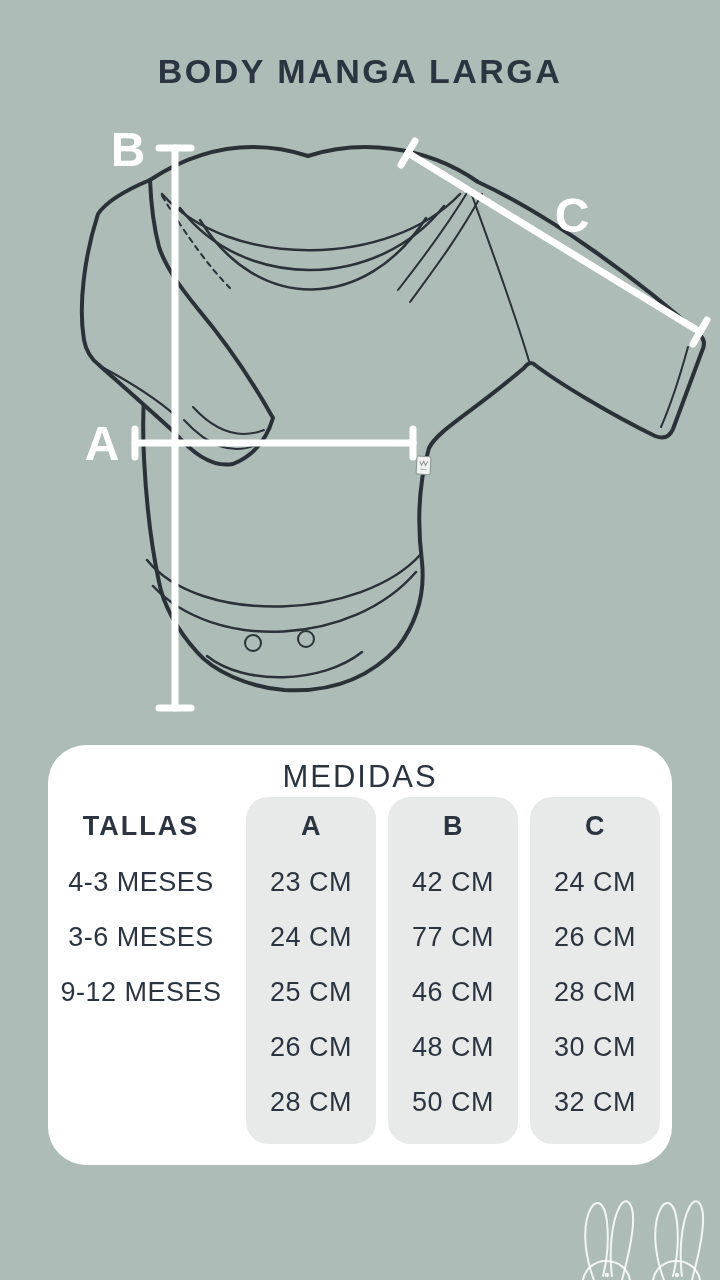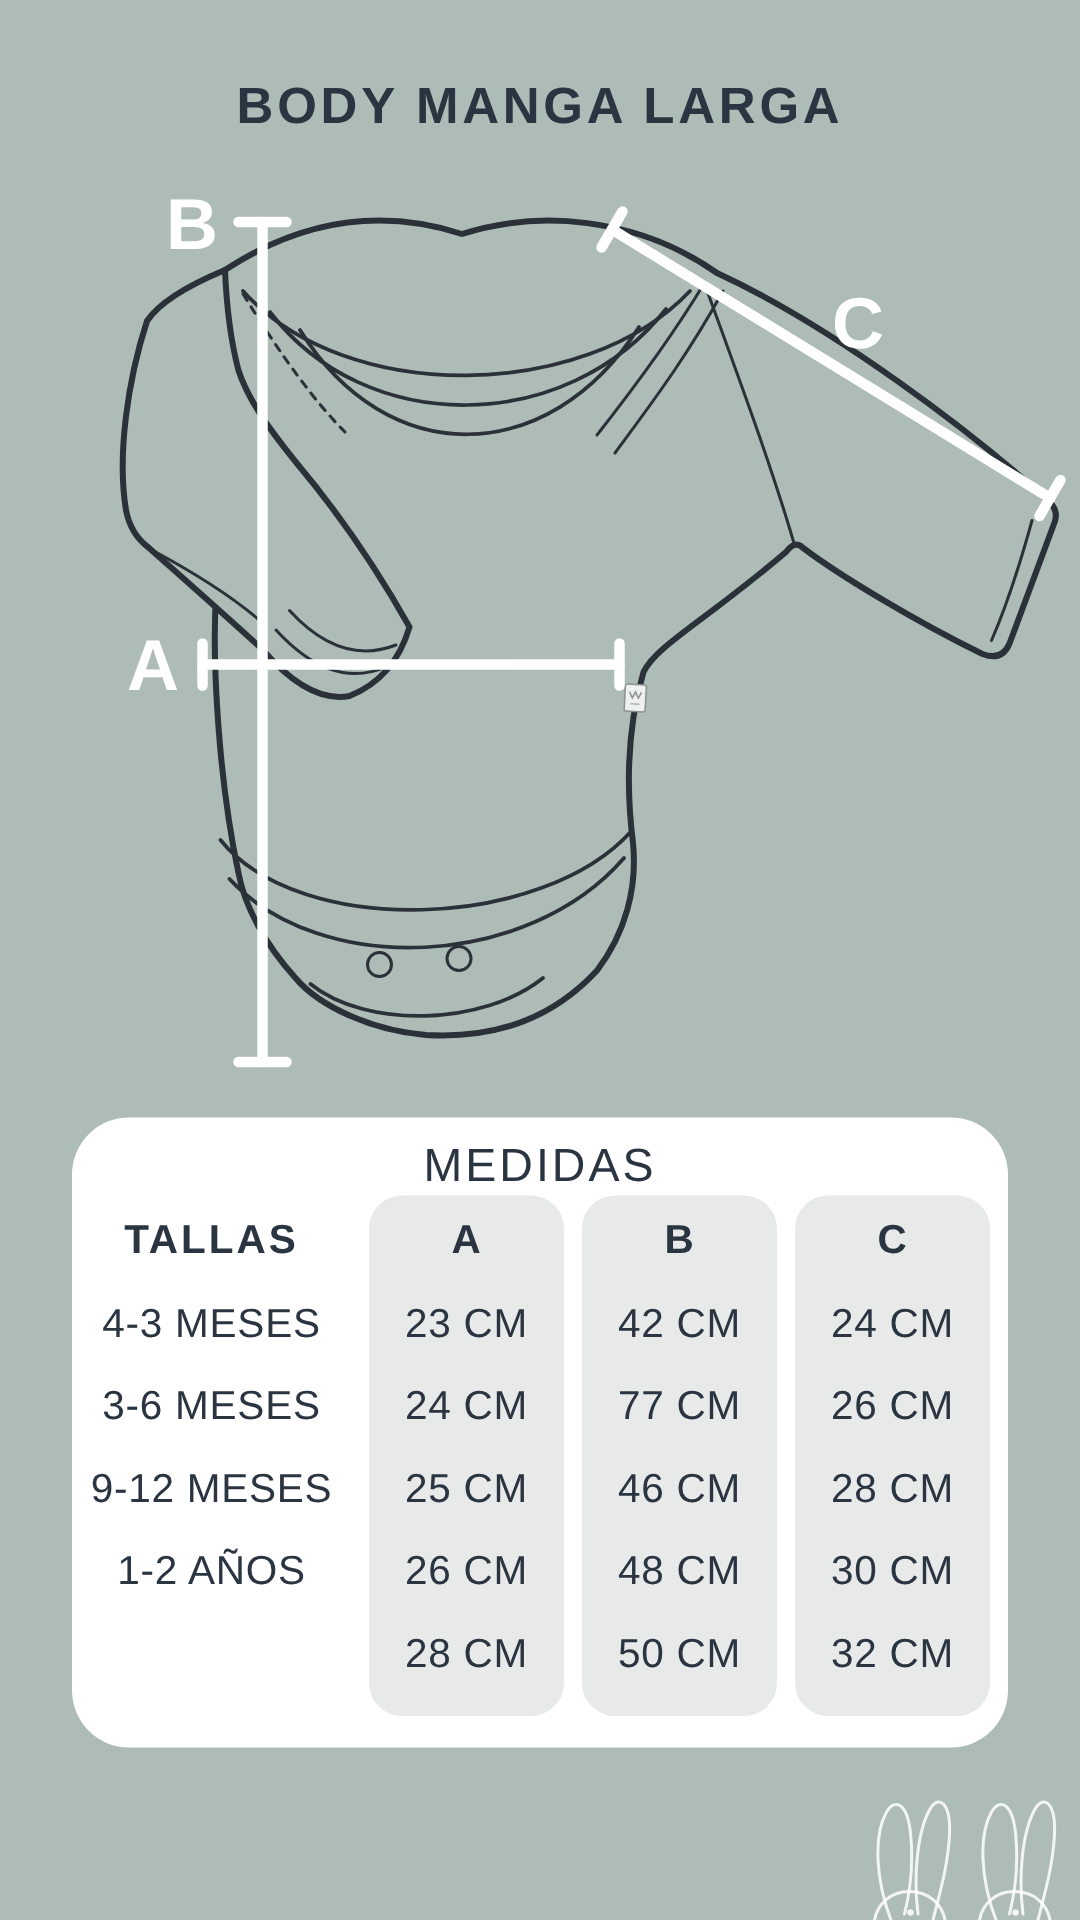--- a/index.html
+++ b/index.html
@@ -135,21 +135,20 @@
 
   <div class="card">
     <div class="card-title">MEDIDAS</div>
     <div class="size-table">
 
       <div class="col">
         <div class="cell header sizes-header">TALLAS</div>
         <div class="cell">4-3 MESES</div>
         <div class="cell">3-6 MESES</div>
         <div class="cell">9-12 MESES</div>
-        <div class="cell">1-2 AÑOS</div>
       </div>
 
       <div class="col gray">
         <div class="cell header">A</div>
         <div class="cell">23 CM</div>
         <div class="cell">24 CM</div>
         <div class="cell">25 CM</div>
         <div class="cell">26 CM</div>
         <div class="cell">28 CM</div>
       </div>

